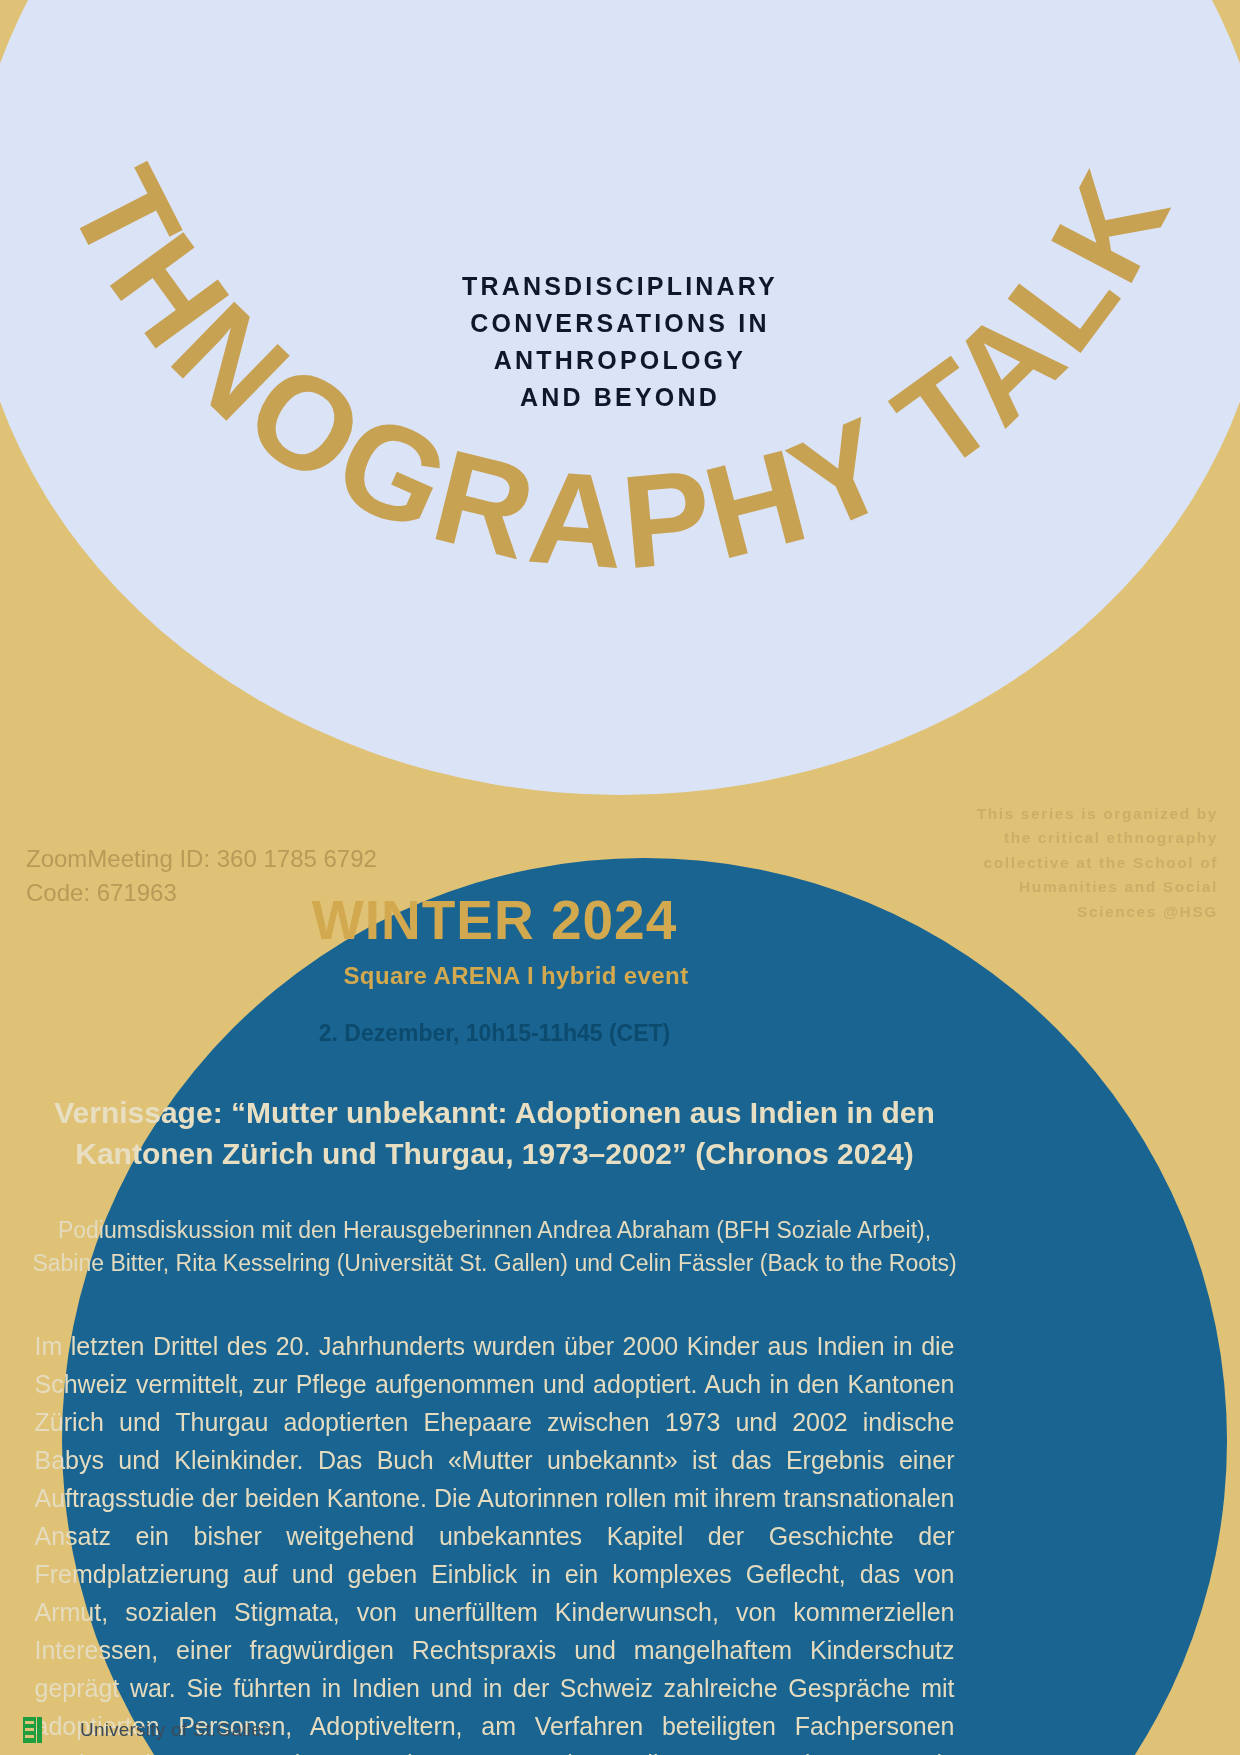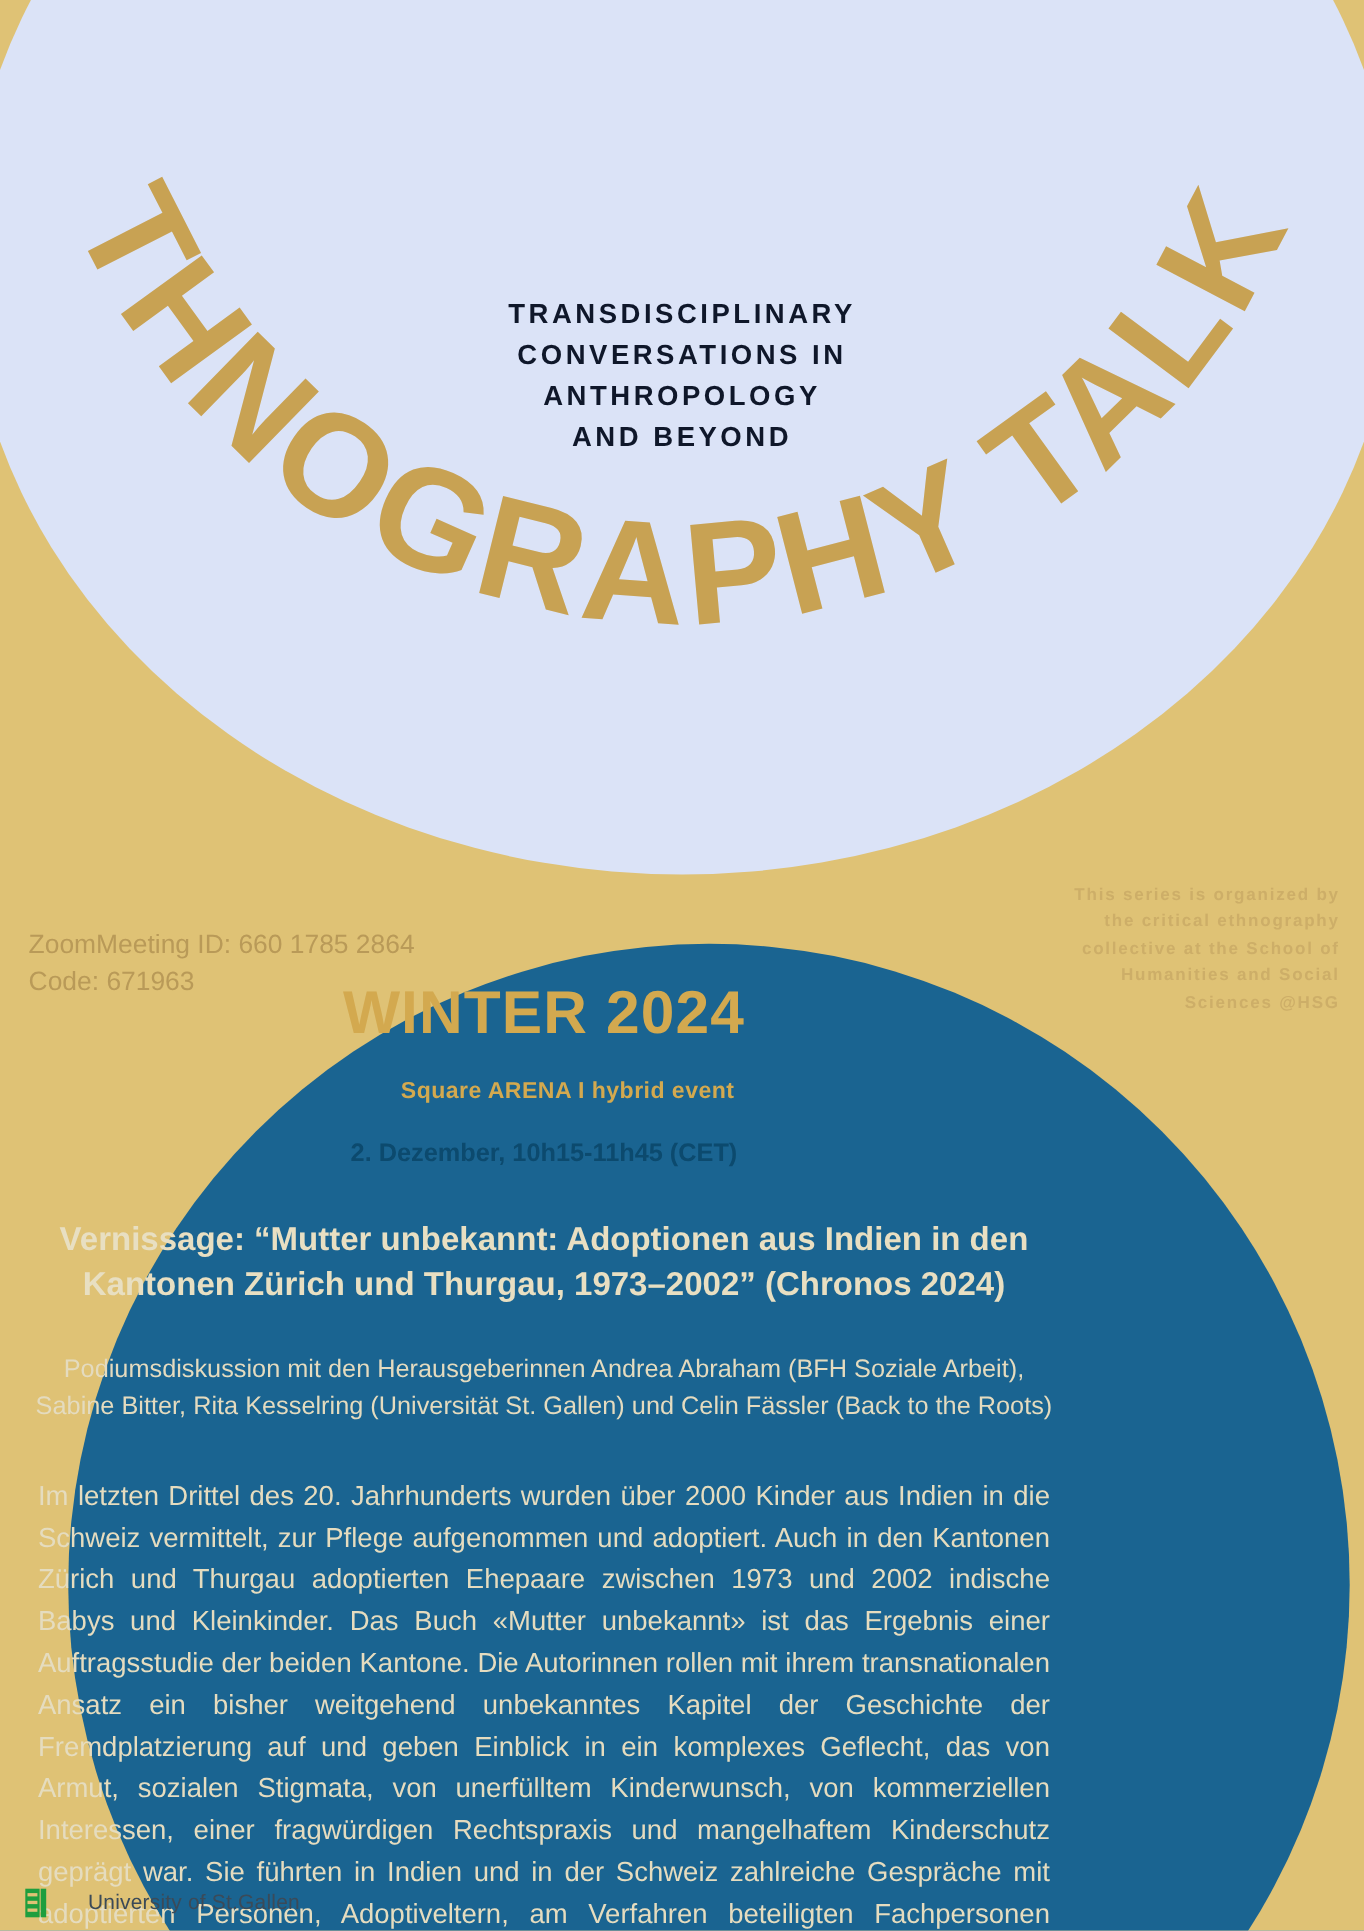--- a/index.html
+++ b/index.html
@@ -110,23 +110,23 @@
     color: #e9dfc0;
   }
   .season {
     margin-top: 30px;
     color: #d3a94f;
     font-size: 55px;
     font-weight: bold;
     letter-spacing: 1px;
   }
   .venue {
-    margin-top: 28px;
+    margin-top: 10px;
     color: #d3a94f;
-    font-size: 21px;
+    font-size: 24px;
     font-weight: bold;
     letter-spacing: 0.4px;
     padding-left: 43px;
   }
   .datetime {
     margin-top: 30px;
     color: #0c4a6e;
     font-size: 23px;
     font-weight: bold;
   }
@@ -193,21 +193,21 @@
   </div>
 
   <div class="subtitle">
     <div>TRANSDISCIPLINARY</div>
     <div>CONVERSATIONS IN</div>
     <div>ANTHROPOLOGY</div>
     <div>AND BEYOND</div>
   </div>
 
   <div class="zoom-info">
-    <div>ZoomMeeting ID: 660 1785 2864</div>
+    <div>ZoomMeeting ID: 360 1785 6792</div>
     <div>Code: 671963</div>
   </div>
 
   <div class="org-note">This series is organized by the critical ethnography collective at the School of Humanities and Social Sciences @HSG</div>
 
   <div class="blue-circle"></div>
 
   <div class="blue-content">
     <div class="season">WINTER 2024</div>
     <div class="venue">Square ARENA I hybrid event</div>

